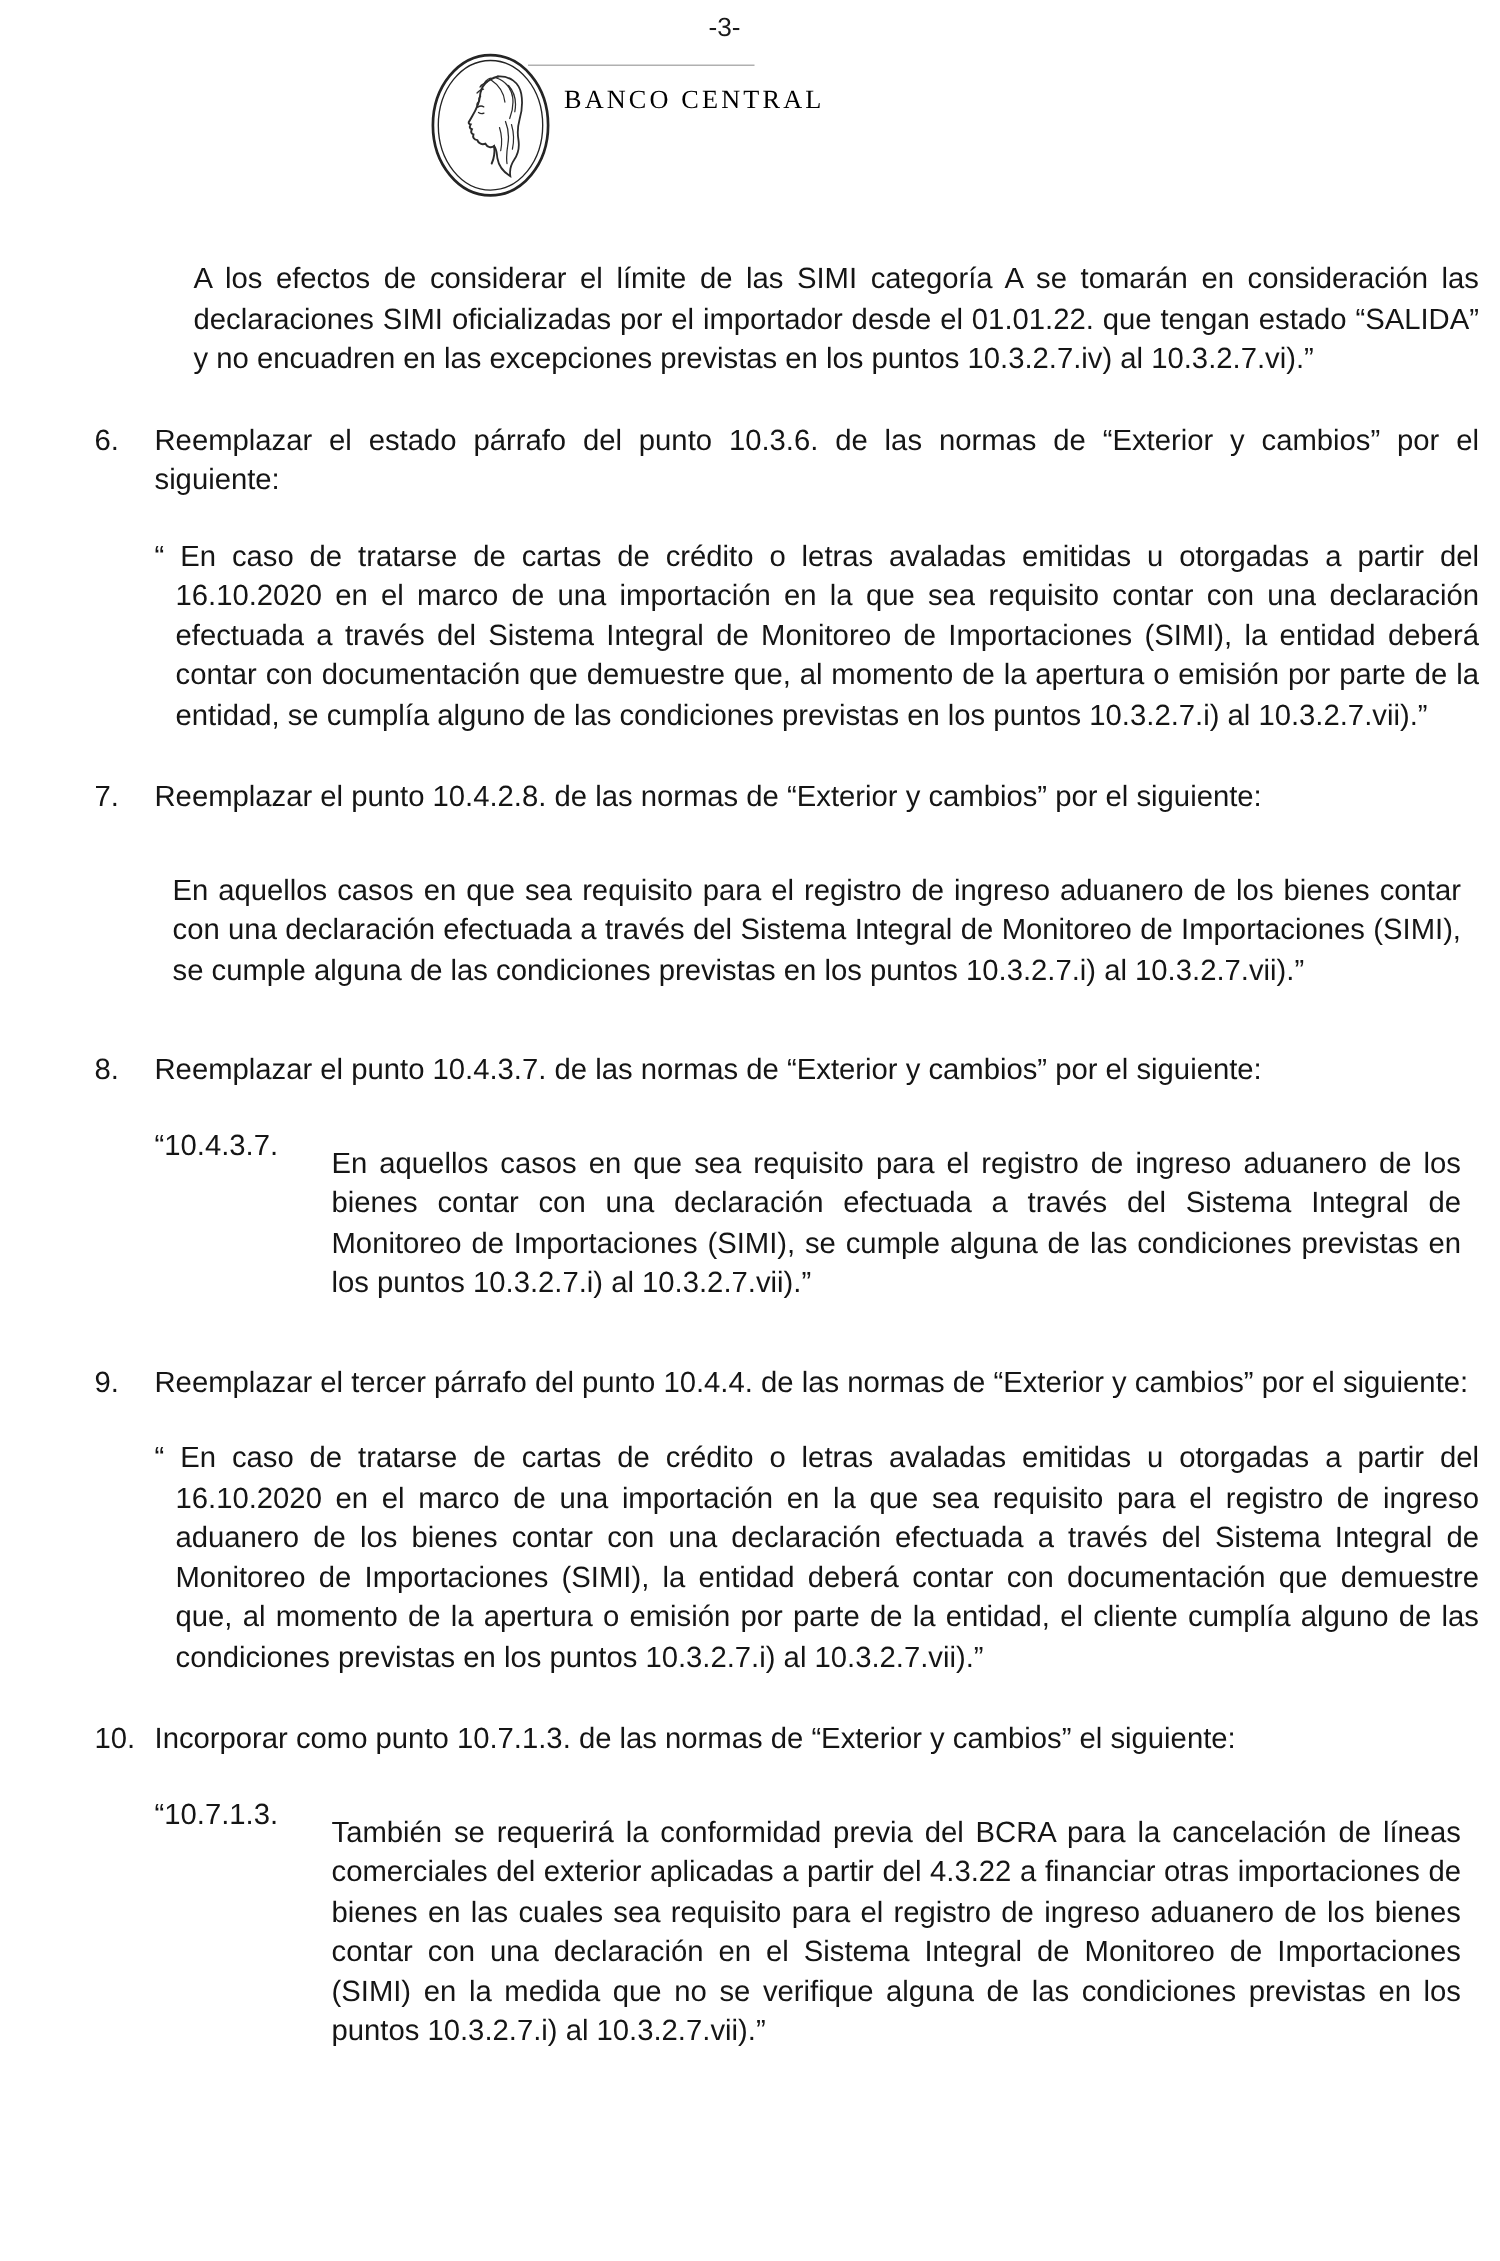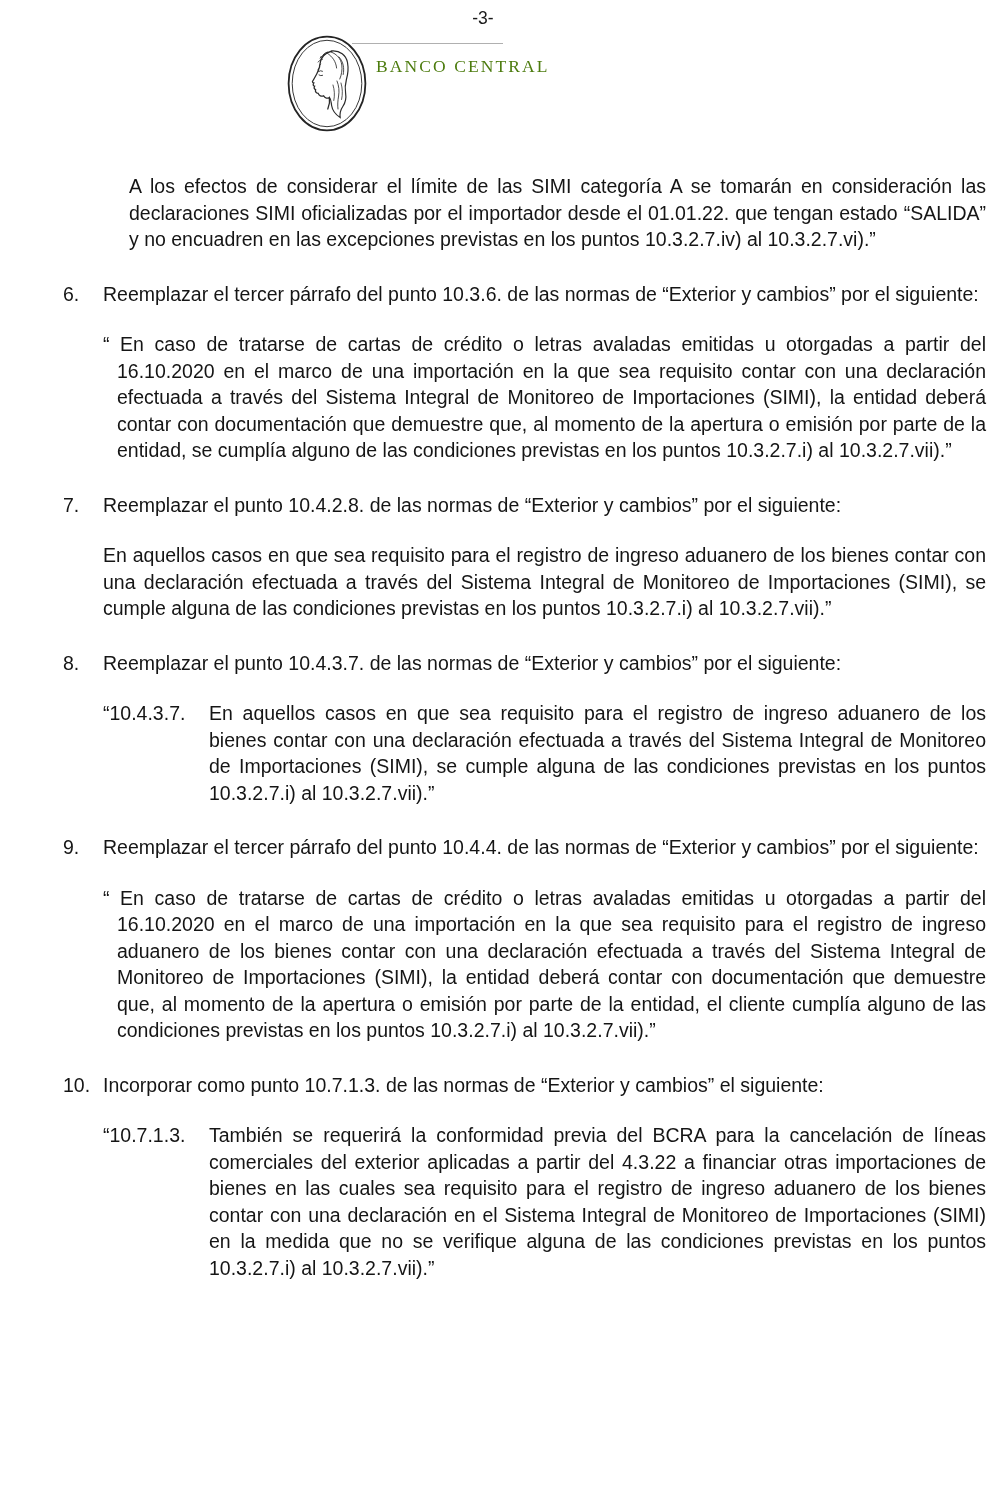--- a/index.html
+++ b/index.html
@@ -32,21 +32,21 @@
     position: absolute;
     top: 35px; left: 287px;
   }
   .bank-name {
     position: absolute;
     top: 54px; left: 376px;
     font-family: "Liberation Serif", serif;
     font-size: 17.5px;
     line-height: 25px;
     letter-spacing: 2.1px;
-    color: #4d7c0f;
+    color: #000000;
     white-space: nowrap;
   }
   .content { position: absolute; top: 0; left: 0; width: 1000px; padding-left: 39px; }
   .intro {
     margin: 173px 53px 0 90px;
     text-align: justify;
   }
   .item {
     display: flex;
     margin: 28px 53px 0 24px;
@@ -56,21 +56,21 @@
   .quoteA {
     margin: 24px 53px 0 78px;
     text-indent: -14px;
     text-align: justify;
   }
   .quoteB {
     display: flex;
     margin: 24px 53px 0 64px;
   }
   .quoteB .qref { width: 106px; flex: none; }
-  .quoteB .qtext { flex: 1; margin: 0; text-align: justify; }
+  .quoteB .qtext { flex: 1; margin: 12px; text-align: justify; }
   p { margin: 0; }
 </style>
 </head>
 <body>
 
 <div class="page">
 
   <div class="page-num">-3-</div>
 
   <div class="letterhead-rule"></div>
@@ -106,21 +106,21 @@
   <div class="bank-name">
     <div>BANCO CENTRAL</div>
   </div>
 
   <div class="content">
 
     <p class="intro">A los efectos de considerar el límite de las SIMI categoría A se tomarán en consideración las declaraciones SIMI oficializadas por el importador desde el 01.01.22. que tengan estado “SALIDA” y no encuadren en las excepciones previstas en los puntos 10.3.2.7.iv) al 10.3.2.7.vi).”</p>
 
     <div class="item">
       <div class="num">6.</div>
-      <p class="lead">Reemplazar el tercer párrafo del punto 10.3.6. de las normas de “Exterior y cambios” por el siguiente:</p>
+      <p class="lead">Reemplazar el estado párrafo del punto 10.3.6. de las normas de “Exterior y cambios” por el siguiente:</p>
     </div>
     <p class="quoteA">“ En caso de tratarse de cartas de crédito o letras avaladas emitidas u otorgadas a partir del 16.10.2020 en el marco de una importación en la que sea requisito contar con una declaración efectuada a través del Sistema Integral de Monitoreo de Importaciones (SIMI), la entidad deberá contar con documentación que demuestre que, al momento de la apertura o emisión por parte de la entidad, se cumplía alguno de las condiciones previstas en los puntos 10.3.2.7.i) al 10.3.2.7.vii).”</p>
 
     <div class="item">
       <div class="num">7.</div>
       <p class="lead">Reemplazar el punto 10.4.2.8. de las normas de “Exterior y cambios” por el siguiente:</p>
     </div>
     <div class="quoteB">
       <p class="qtext">En aquellos casos en que sea requisito para el registro de ingreso aduanero de los bienes contar con una declaración efectuada a través del Sistema Integral de Monitoreo de Importaciones (SIMI), se cumple alguna de las condiciones previstas en los puntos 10.3.2.7.i) al 10.3.2.7.vii).”</p>
     </div>

